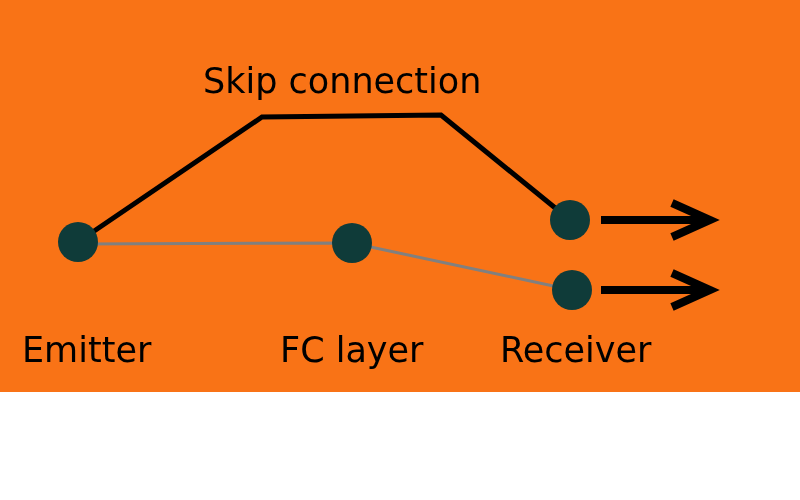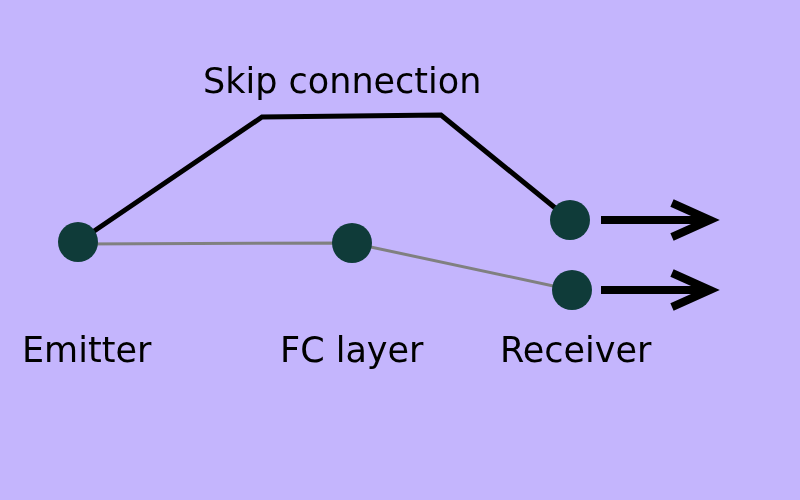--- a/index.html
+++ b/index.html
@@ -9,22 +9,22 @@
   }
   body {
     width: 800px;
     height: 500px;
     overflow: hidden;
     font-family: "DejaVu Sans", sans-serif;
   }
   #diagram-root {
     position: relative;
     width: 800px;
-    height: 500px;
-    background: #c4b5fd;
+    height: 392px;
+    background: #f97316;
   }
   #diagram-svg {
     position: absolute;
     top: 0;
     left: 0;
     width: 800px;
     height: 500px;
     display: block;
   }
   .diagram-label {

